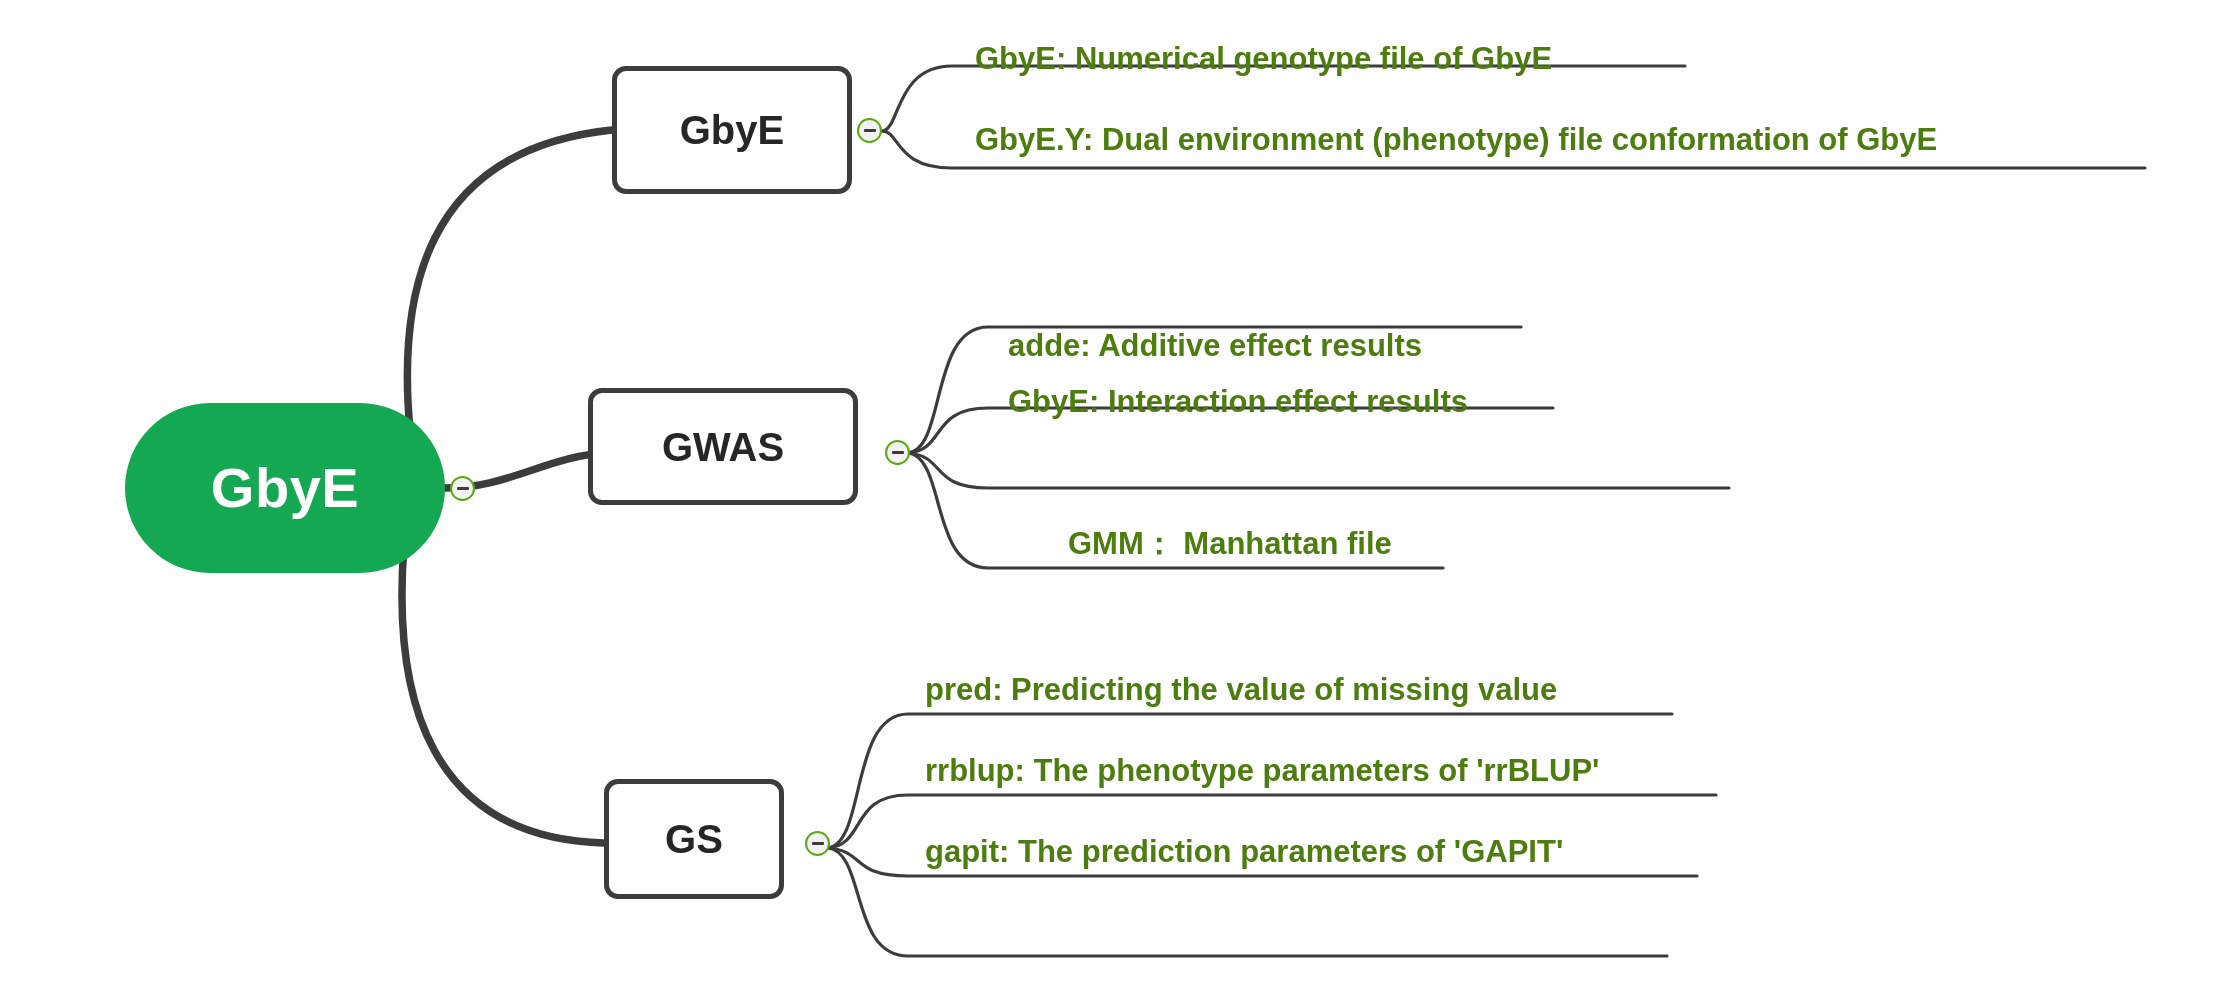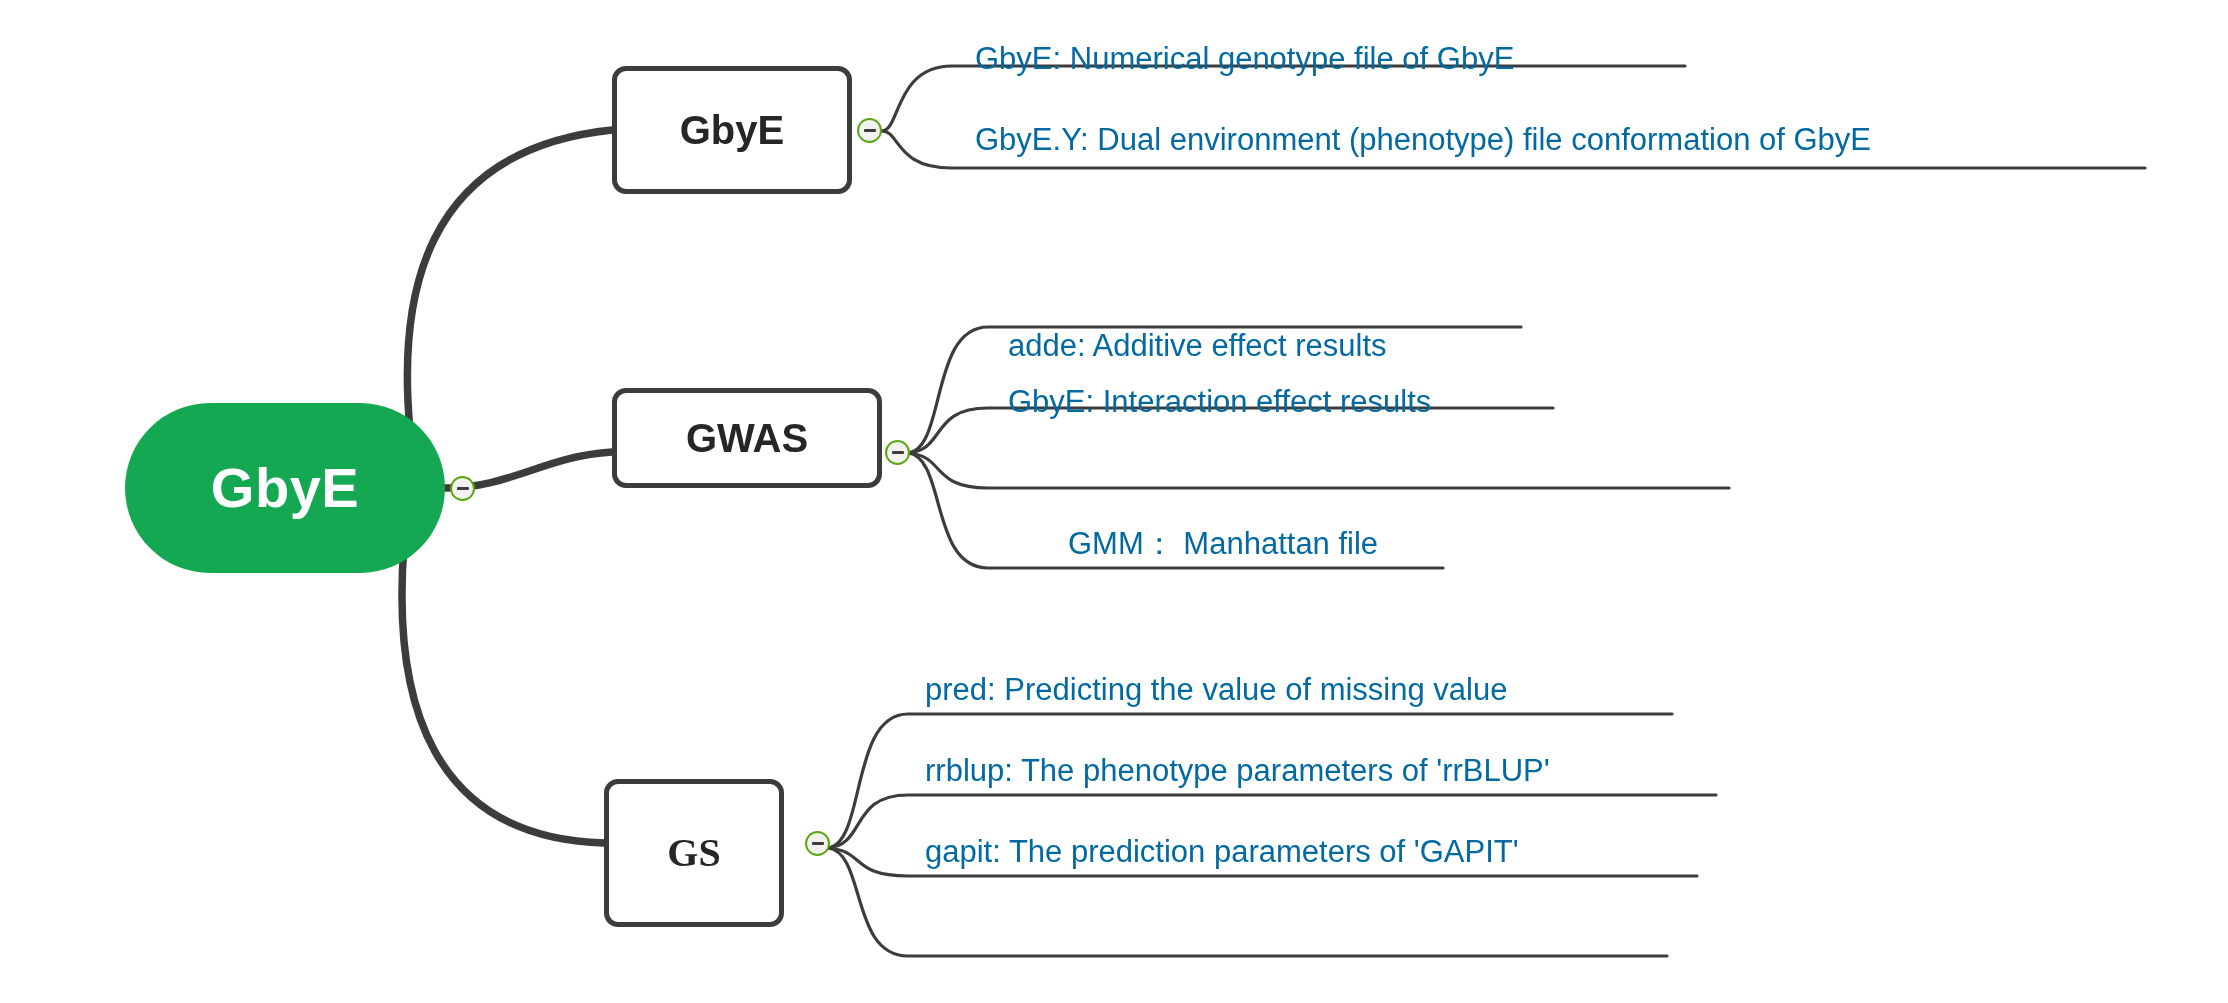--- a/index.html
+++ b/index.html
@@ -63,24 +63,24 @@
     font-weight: bold;
     font-size: 40px;
     line-height: 1;
     white-space: nowrap;
   }
 
   
   .leaf-node {
     position: absolute;
     white-space: nowrap;
-    color: #0369a1;
+    color: #4d7c0f;
     font-size: 31px;
     line-height: 1;
-    font-weight: normal;
+    font-weight: bold;
   }
 
   
   .collapse-toggle {
     position: absolute;
     width: 25px;
     height: 25px;
     border: 2.5px solid #5aa80f;
     border-radius: 50%;
     background: #f2f2f2;
@@ -132,32 +132,32 @@
   <div class="branch-node" style="left:612px; top:66px; width:240px; height:128px;">
     <span class="branch-node-label">GbyE</span>
   </div>
   <div class="collapse-toggle" style="left:857px; top:118px;">
     <span class="minus-bar"></span>
   </div>
 
   <div class="leaf-node" style="left:975px; top:43px;">GbyE: Numerical genotype file of GbyE</div>
   <div class="leaf-node" style="left:975px; top:124px;">GbyE.Y: Dual environment (phenotype) file conformation of GbyE</div>
 
-  <div class="branch-node" style="left:612px; top:388px; width:270px; height:100px;">
+  <div class="branch-node" style="left:588px; top:388px; width:270px; height:117px;">
     <span class="branch-node-label">GWAS</span>
   </div>
   <div class="collapse-toggle" style="left:885px; top:440px;">
     <span class="minus-bar"></span>
   </div>
 
   <div class="leaf-node" style="left:1008px; top:287px;margin-top:43px;">adde: Additive effect results</div>
   <div class="leaf-node" style="left:1008px; top:368px;margin-top:18px;">GbyE: Interaction effect results</div>
   <div class="leaf-node" style="left:1068px; top:528px;text-align:right;">GMM： Manhattan file</div>
 
-  <div class="branch-node" style="left:604px; top:779px; width:180px; height:148px;font-family:Liberation Serif, serif;">
+  <div class="branch-node" style="left:604px; top:779px; width:180px; height:120px;">
     <span class="branch-node-label">GS</span>
   </div>
   <div class="collapse-toggle" style="left:805px; top:831px;">
     <span class="minus-bar"></span>
   </div>
 
   <div class="leaf-node" style="left:925px; top:674px;">pred: Predicting the value of missing value</div>
   <div class="leaf-node" style="left:925px; top:755px;">rrblup: The phenotype parameters of 'rrBLUP'</div>
   <div class="leaf-node" style="left:925px; top:836px;">gapit: The prediction parameters of 'GAPIT'</div>
 

